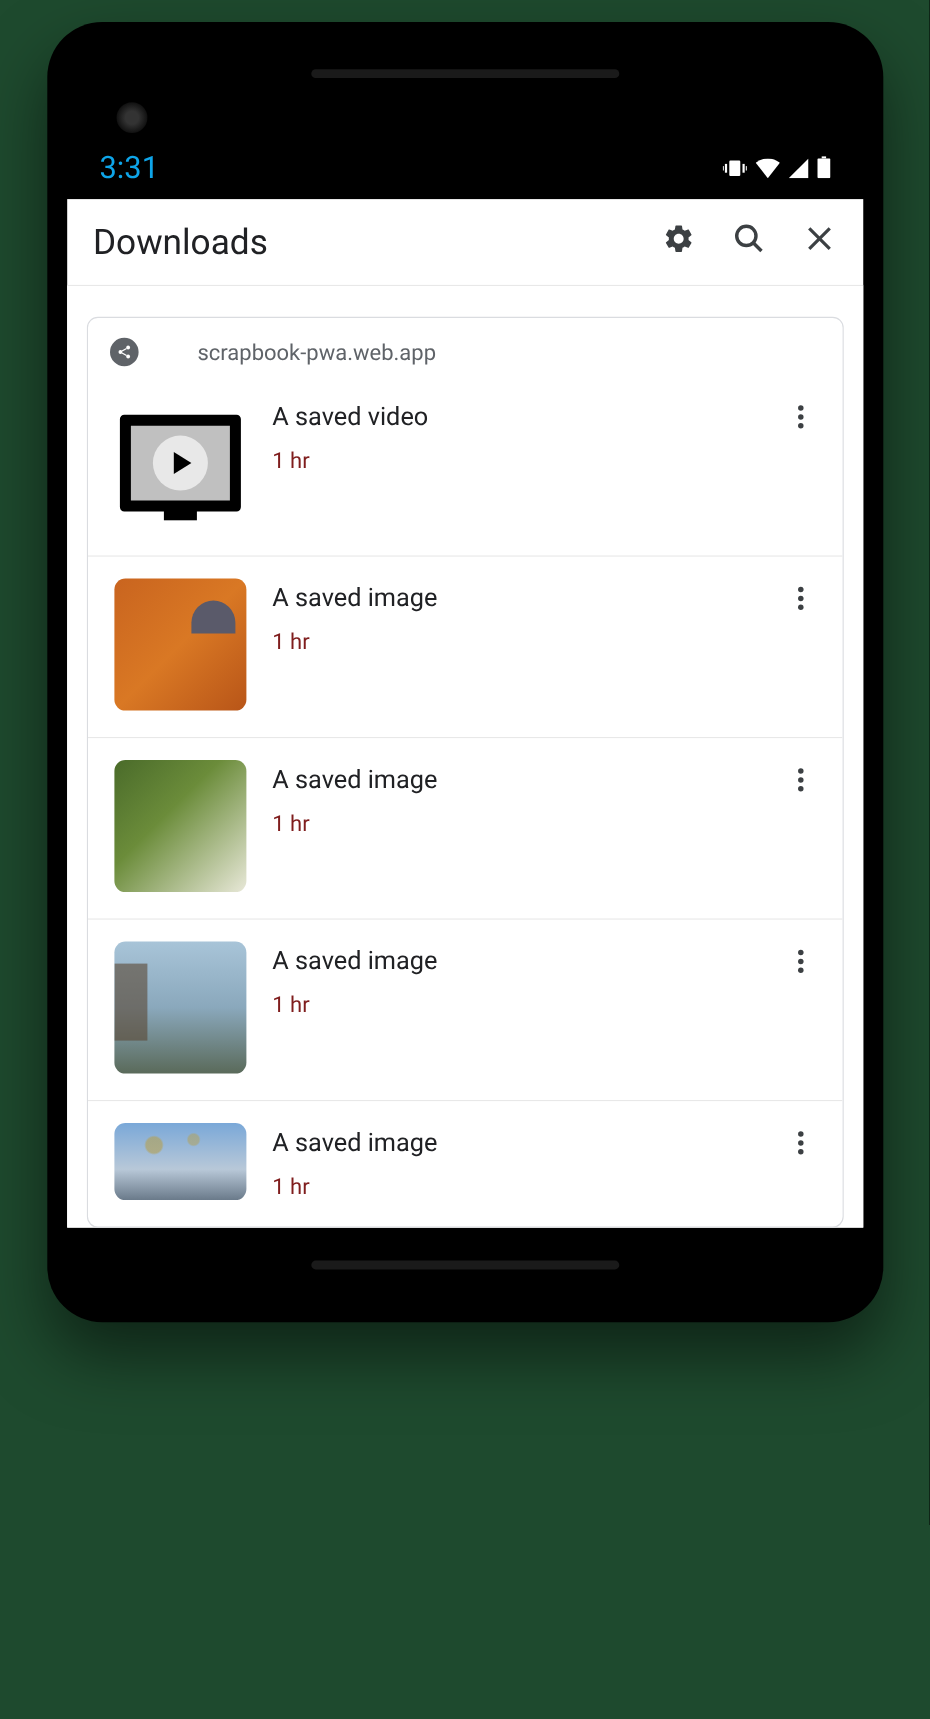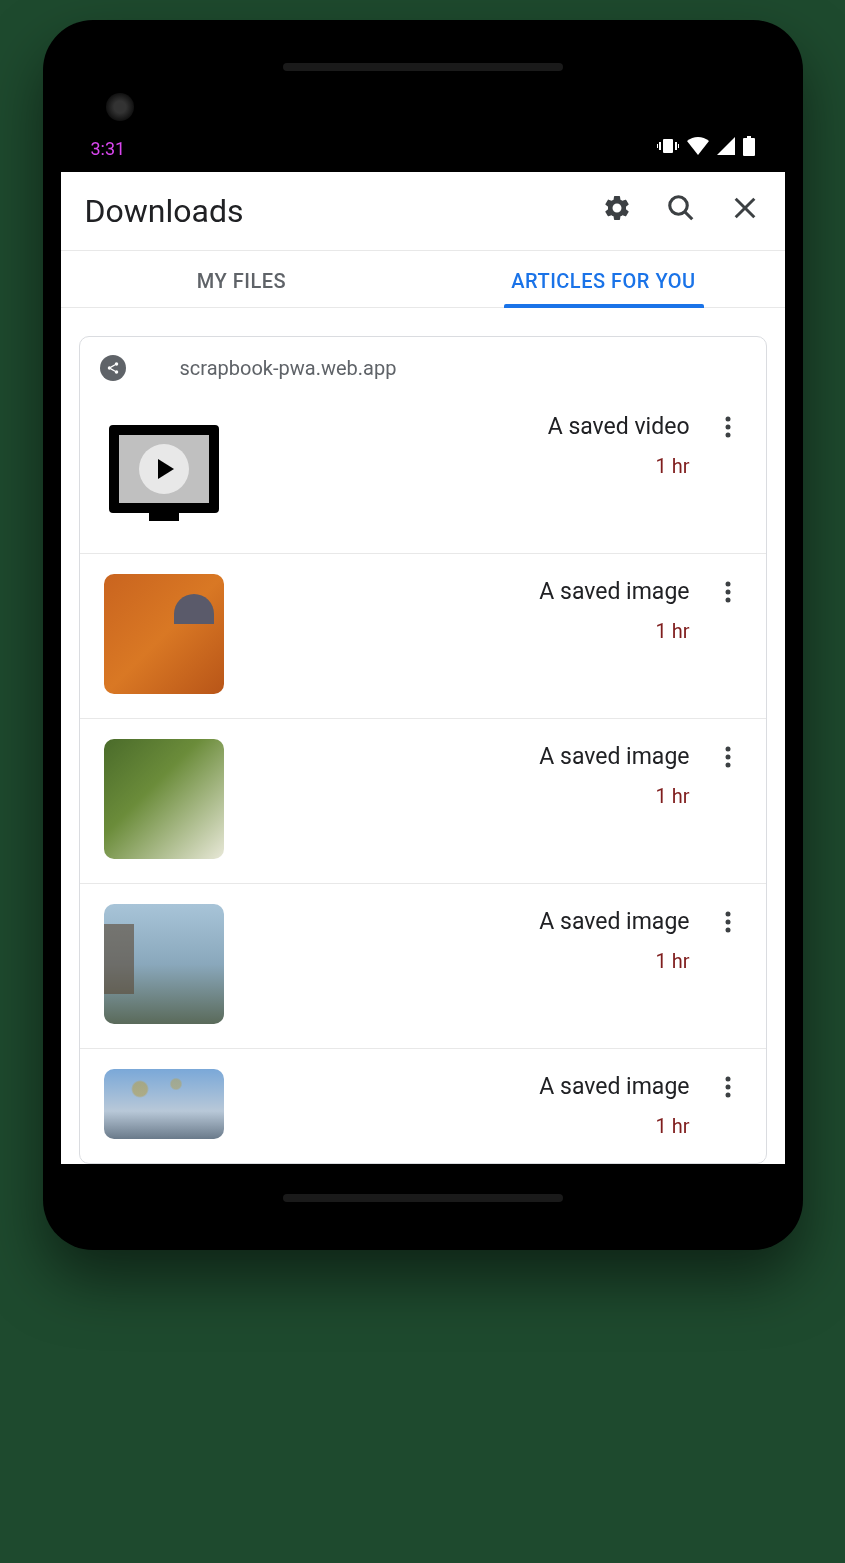--- a/index.html
+++ b/index.html
@@ -40,22 +40,22 @@
       width: 28px;
       height: 28px;
       background: radial-gradient(circle, #333 30%, #111 70%);
       border-radius: 50%;
     }
     .status-bar {
       display: flex;
       justify-content: space-between;
       align-items: center;
       padding: 50px 30px 12px;
-      color: #d946ef;
-      font-size: 18px;
+      color: #0ea5e9;
+      font-size: 28px;
       font-weight: 400;
     }
     .status-icons {
       display: flex;
       gap: 8px;
       align-items: center;
     }
     .screen-content {
       background: #fff;
     }
@@ -143,21 +143,20 @@
       color: #5f6368;
       margin-left: 40px;
     }
     .item {
       display: flex;
       align-items: flex-start;
       gap: 24px;
       padding: 20px 24px 24px;
       border-bottom: 1px solid #e8e8e8;
       position: relative;
-      text-align: right;
     }
     .item:first-of-type {
       border-top: none;
     }
     .thumbnail {
       width: 120px;
       height: 120px;
       border-radius: 10px;
       flex-shrink: 0;
       overflow: hidden;
@@ -300,24 +299,20 @@
           </div>
           <div class="header-icon">
             <svg width="28" height="28" viewBox="0 0 24 24" fill="none" stroke="#3c4043" stroke-width="2.5">
                 <line x1="4" y1="4" x2="20" y2="20"></line>
                 <line x1="20" y1="4" x2="4" y2="20"></line>
               </svg>
           </div>
         </div>
       </div>
 
-      <div class="tabs">
-        <div class="tab">MY FILES</div>
-        <div class="tab active">ARTICLES FOR YOU</div>
-      </div>
 
       <div class="content">
         <div class="card">
           <div class="card-header">
             <div class="share-badge">
               <svg width="14" height="14" viewBox="0 0 24 24" fill="#fff">
                   <circle cx="18" cy="5" r="3"></circle>
                   <circle cx="6" cy="12" r="3"></circle>
                   <circle cx="18" cy="19" r="3"></circle>
                   <line x1="8.5" y1="10.5" x2="15.5" y2="6.5" stroke="#fff" stroke-width="2"></line>

